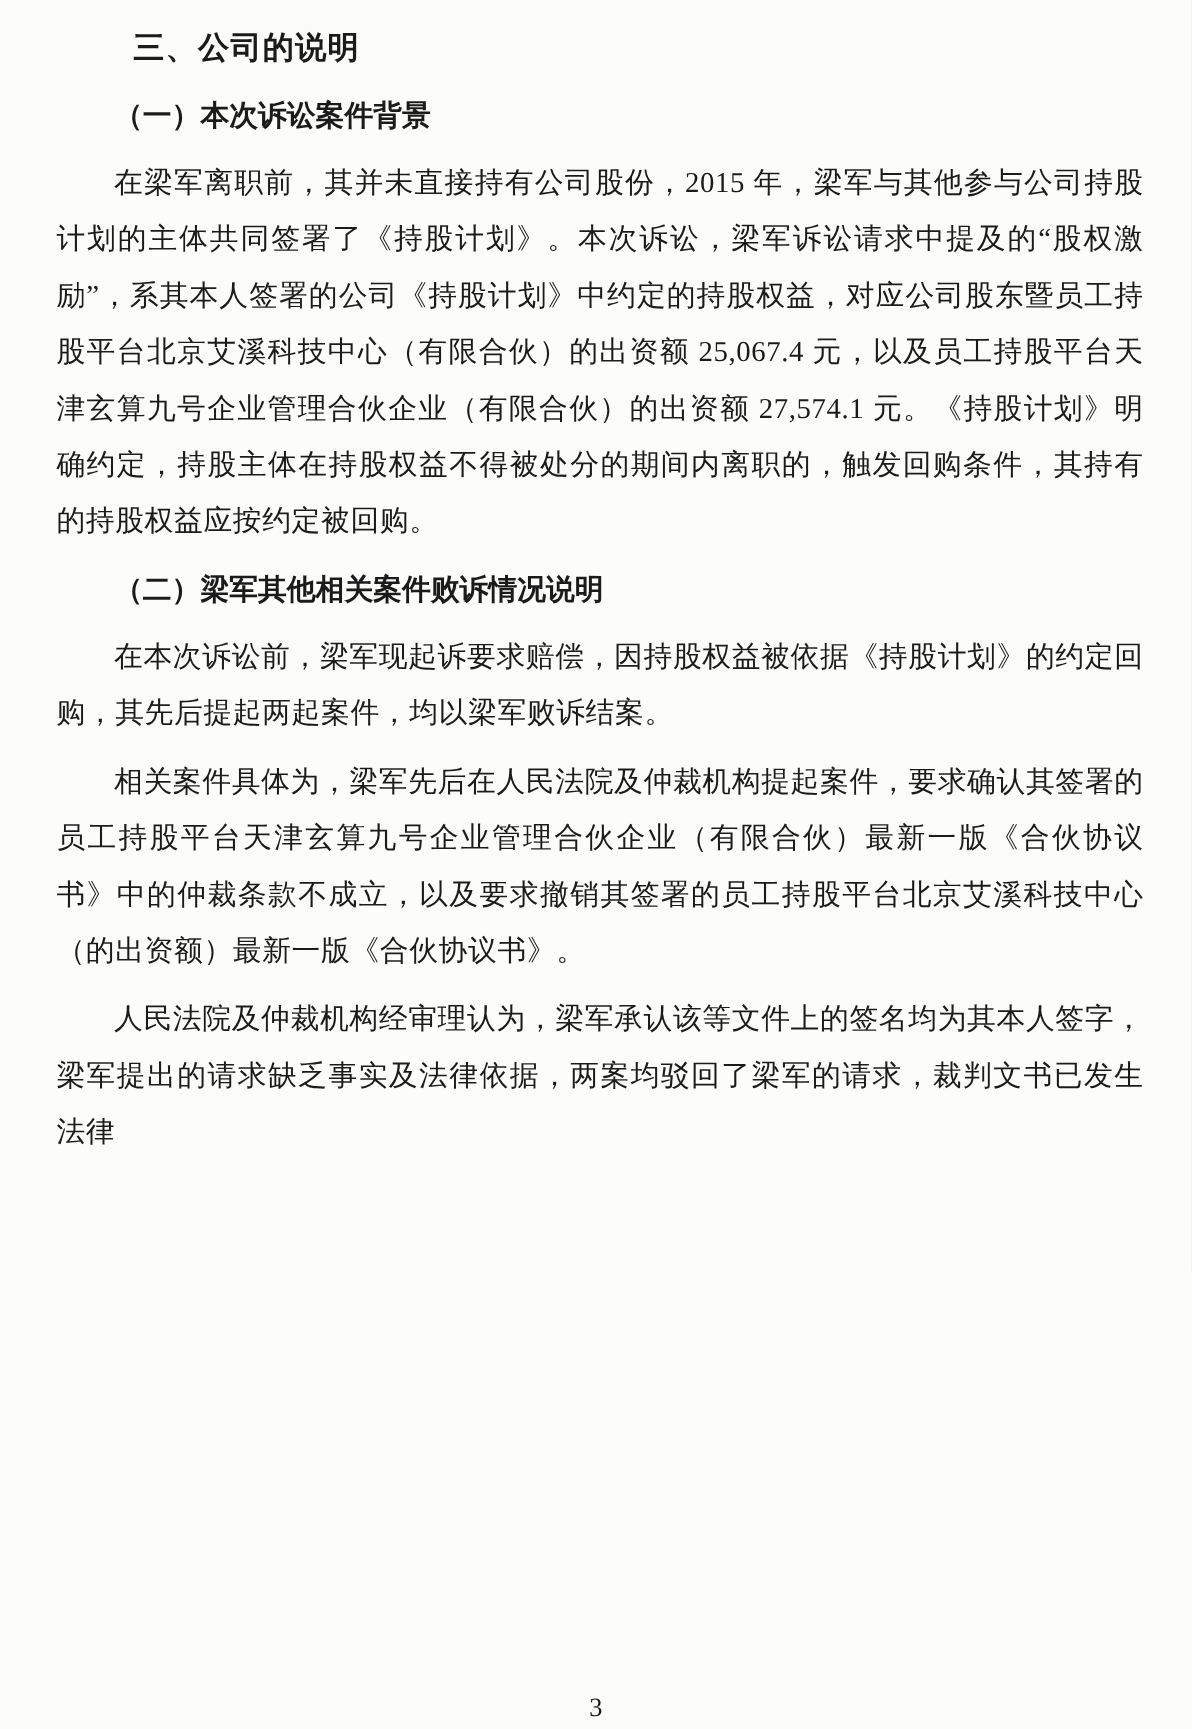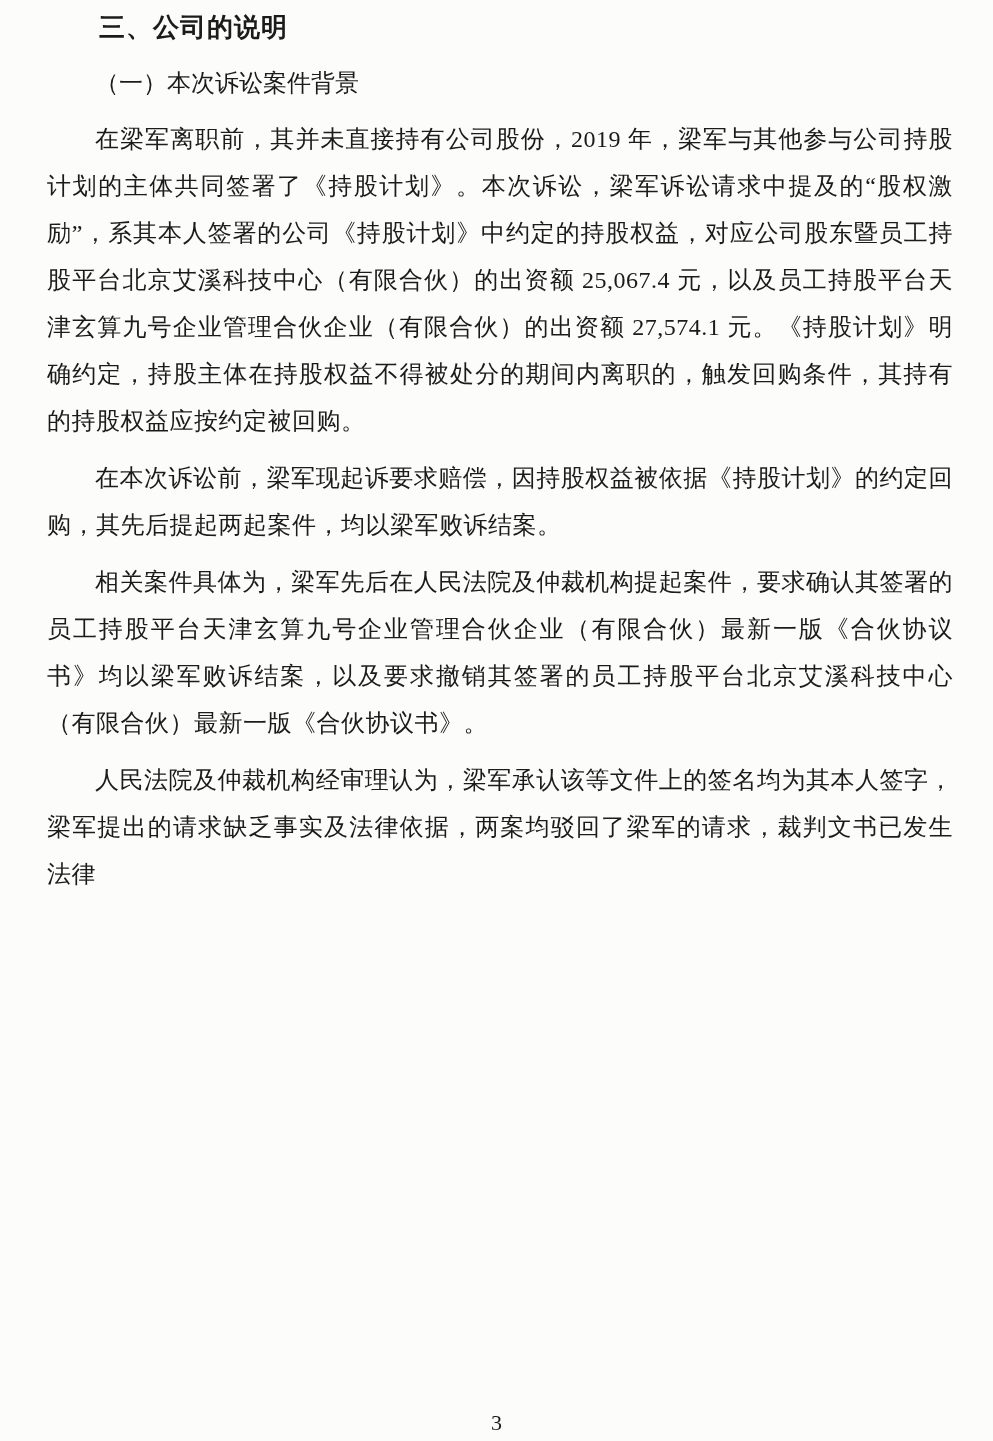--- a/index.html
+++ b/index.html
@@ -18,27 +18,27 @@
     padding: 4px 40px 0 47px;
     overflow: hidden;
     color: #1b1b1b;
     font-family: "Liberation Serif", "DejaVu Serif", serif;
   }
   .doc-title {
     font-family: "Liberation Sans", "DejaVu Sans", sans-serif;
     font-size: 26px;
     font-weight: bold;
     line-height: 46px;
-    margin: 0;
+    margin: 12px;
     text-indent: 2em;
     letter-spacing: 1px;
   }
   .section-heading {
     font-size: 24px;
-    font-weight: normal;
+    font-weight: bold;
     line-height: 46px;
     margin: 10px 0 0 0;
     text-indent: 2em;
   }
   .para {
     font-size: 24px;
     line-height: 47px;
     margin: 10px 0 0 0;
     text-indent: 2em;
     text-align: justify;
@@ -56,26 +56,27 @@
 </style>
 </head>
 <body>
 
 <div class="page">
 
   <h1 class="doc-title">三、公司的说明</h1>
 
   <h2 class="section-heading">（一）本次诉讼案件背景</h2>
 
-  <p class="para">在梁军离职前，其并未直接持有公司股份，2019 年，梁军与其他参与公司持股计划的主体共同签署了《持股计划》。本次诉讼，梁军诉讼请求中提及的“股权激励”，系其本人签署的公司《持股计划》中约定的持股权益，对应公司股东暨员工持股平台北京艾溪科技中心（有限合伙）的出资额 25,067.4 元，以及员工持股平台天津玄算九号企业管理合伙企业（有限合伙）的出资额 27,574.1 元。《持股计划》明确约定，持股主体在持股权益不得被处分的期间内离职的，触发回购条件，其持有的持股权益应按约定被回购。</p>
+  <p class="para">在梁军离职前，其并未直接持有公司股份，2015 年，梁军与其他参与公司持股计划的主体共同签署了《持股计划》。本次诉讼，梁军诉讼请求中提及的“股权激励”，系其本人签署的公司《持股计划》中约定的持股权益，对应公司股东暨员工持股平台北京艾溪科技中心（有限合伙）的出资额 25,067.4 元，以及员工持股平台天津玄算九号企业管理合伙企业（有限合伙）的出资额 27,574.1 元。《持股计划》明确约定，持股主体在持股权益不得被处分的期间内离职的，触发回购条件，其持有的持股权益应按约定被回购。</p>
 
 
 
+  <h2 class="section-heading">（二）梁军其他相关案件败诉情况说明</h2>
 
   <p class="para">在本次诉讼前，梁军现起诉要求赔偿，因持股权益被依据《持股计划》的约定回购，其先后提起两起案件，均以梁军败诉结案。</p>
 
-  <p class="para">相关案件具体为，梁军先后在人民法院及仲裁机构提起案件，要求确认其签署的员工持股平台天津玄算九号企业管理合伙企业（有限合伙）最新一版《合伙协议书》均以梁军败诉结案，以及要求撤销其签署的员工持股平台北京艾溪科技中心（有限合伙）最新一版《合伙协议书》。</p>
+  <p class="para">相关案件具体为，梁军先后在人民法院及仲裁机构提起案件，要求确认其签署的员工持股平台天津玄算九号企业管理合伙企业（有限合伙）最新一版《合伙协议书》中的仲裁条款不成立，以及要求撤销其签署的员工持股平台北京艾溪科技中心（的出资额）最新一版《合伙协议书》。</p>
 
   <p class="para">人民法院及仲裁机构经审理认为，梁军承认该等文件上的签名均为其本人签字，梁军提出的请求缺乏事实及法律依据，两案均驳回了梁军的请求，裁判文书已发生法律</p>
 
   <div class="page-number">3</div>
 
 </div>
 
 </body></html>

